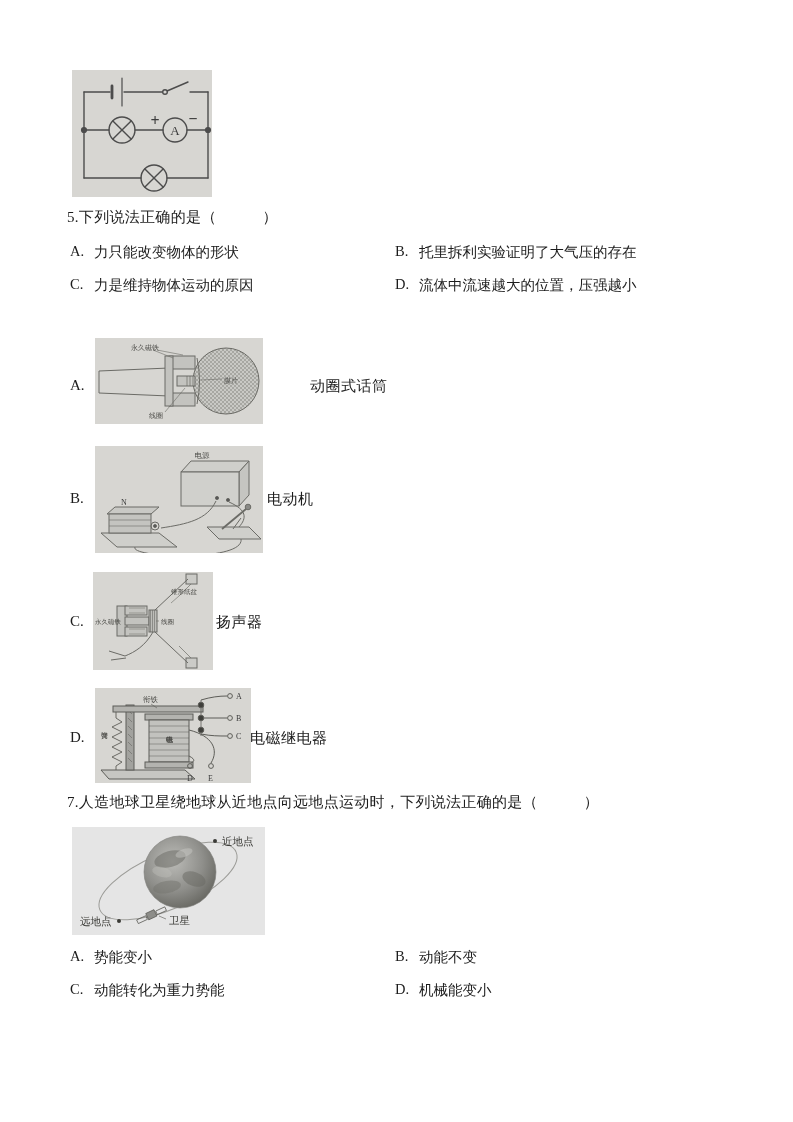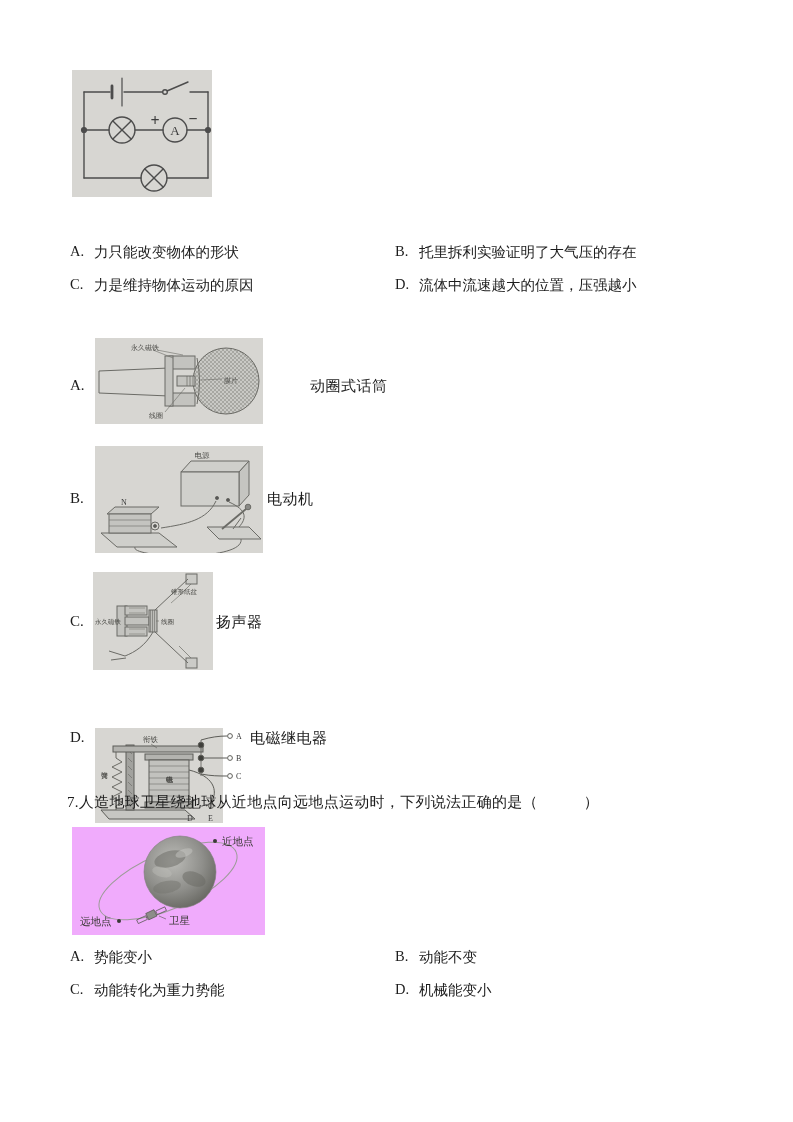--- a/index.html
+++ b/index.html
@@ -46,20 +46,21 @@
         <path d="M95 108 H136"></path>
         <circle cx="12" cy="60" r="2.4" fill="#4c4c4c"></circle>
         <circle cx="136" cy="60" r="2.4" fill="#4c4c4c"></circle>
       </g>
       <text x="83" y="56" font-size="16" font-weight="bold" text-anchor="middle" fill="#3c3c3c">+</text>
       <text x="121" y="54" font-size="16" font-weight="bold" text-anchor="middle" fill="#3c3c3c">−</text>
       <text x="103" y="65" font-size="13" text-anchor="middle" fill="#3c3c3c">A</text>
     </svg>
   </div>
 
+  <div class="abs stem" style="left:67px;top:208px;">5.下列说法正确的是（　　　）</div>
 
   <div class="abs opt" style="left:70px;top:243px;width:310px;">
     <span class="opt-letter">A.</span>
     <span>力只能改变物体的形状</span>
   </div>
   <div class="abs opt" style="left:395px;top:243px;width:340px;">
     <span class="opt-letter">B.</span>
     <span>托里拆利实验证明了大气压的存在</span>
   </div>
   <div class="abs opt" style="left:70px;top:276px;width:310px;">
@@ -159,21 +160,21 @@
         <path d="M86 24 L78 31" stroke-width="0.6"></path>
       </g>
       <text x="2" y="52" font-size="6.5" fill="#4a4a46">永久磁铁</text>
       <text x="68" y="52" font-size="6.5" fill="#4a4a46">线圈</text>
       <text x="78" y="22" font-size="6.5" fill="#4a4a46">锥形纸盆</text>
     </svg>
   </div>
   <div class="abs fig-caption" style="left:216px;top:613px;">扬声器</div>
 
   <div class="abs fig-letter" style="left:70px;top:729px;">D.</div>
-  <div class="abs photo" style="left:95px;top:688px;width:128px;height:95px;margin-top:40px;">
+  <div class="abs photo" style="left:95px;top:688px;width:156px;height:95px;">
     <svg width="152" height="95" viewBox="0 0 152 95">
       <g stroke="#5d5d58" stroke-width="1" fill="none">
         <polygon points="6,82 90,82 100,91 14,91" fill="#c6c6c2"></polygon>
         <rect x="31" y="17" width="8" height="65" fill="#a2a29e"></rect>
         <path d="M33 22 l4 4 M33 30 l4 4 M33 38 l4 4 M33 46 l4 4 M33 54 l4 4 M33 62 l4 4 M33 70 l4 4" stroke-width="0.5"></path>
         <rect x="18" y="18" width="90" height="6" fill="#b3b3af"></rect>
         <path d="M21 24 L21 30 27 34 17 39 27 44 17 49 27 54 17 59 27 64 17 69 27 74 21 78 21 82" stroke-width="0.9"></path>
         <rect x="50" y="26" width="48" height="6" fill="#b3b3af"></rect>
         <rect x="54" y="32" width="40" height="42" fill="#c2c2be"></rect>
         <rect x="50" y="74" width="48" height="6" fill="#b3b3af"></rect>
@@ -201,21 +202,21 @@
       <text x="141" y="33" font-size="8" fill="#3c3c3c">B</text>
       <text x="141" y="51" font-size="8" fill="#3c3c3c">C</text>
       <text x="92" y="93" font-size="8" fill="#3c3c3c">D</text>
       <text x="113" y="93" font-size="8" fill="#3c3c3c">E</text>
     </svg>
   </div>
   <div class="abs fig-caption" style="left:250px;top:729px;">电磁继电器</div>
 
   <div class="abs stem" style="left:67px;top:793px;">7.人造地球卫星绕地球从近地点向远地点运动时，下列说法正确的是（　　　）</div>
 
-  <div class="abs photo" style="left:72px;top:827px;width:193px;height:108px;background:#f0abfc;">
+  <div class="abs photo" style="left:72px;top:827px;width:193px;height:108px;background:#e5e5e5;">
     <svg width="193" height="108" viewBox="0 0 193 108">
       <defs>
         <radialGradient id="eg" cx="40%" cy="35%" r="75%">
           <stop offset="0%" stop-color="#bcbcb8"></stop>
           <stop offset="55%" stop-color="#8f8f8b"></stop>
           <stop offset="100%" stop-color="#5f5f59"></stop>
         </radialGradient>
       </defs>
       <ellipse cx="96" cy="54" rx="74" ry="28" fill="none" stroke="#9c9c98" stroke-width="1" transform="rotate(-23 96 54)"></ellipse>
       <circle cx="108" cy="45" r="36" fill="url(#eg)" stroke="#7e7e7a" stroke-width="0.6"></circle>

